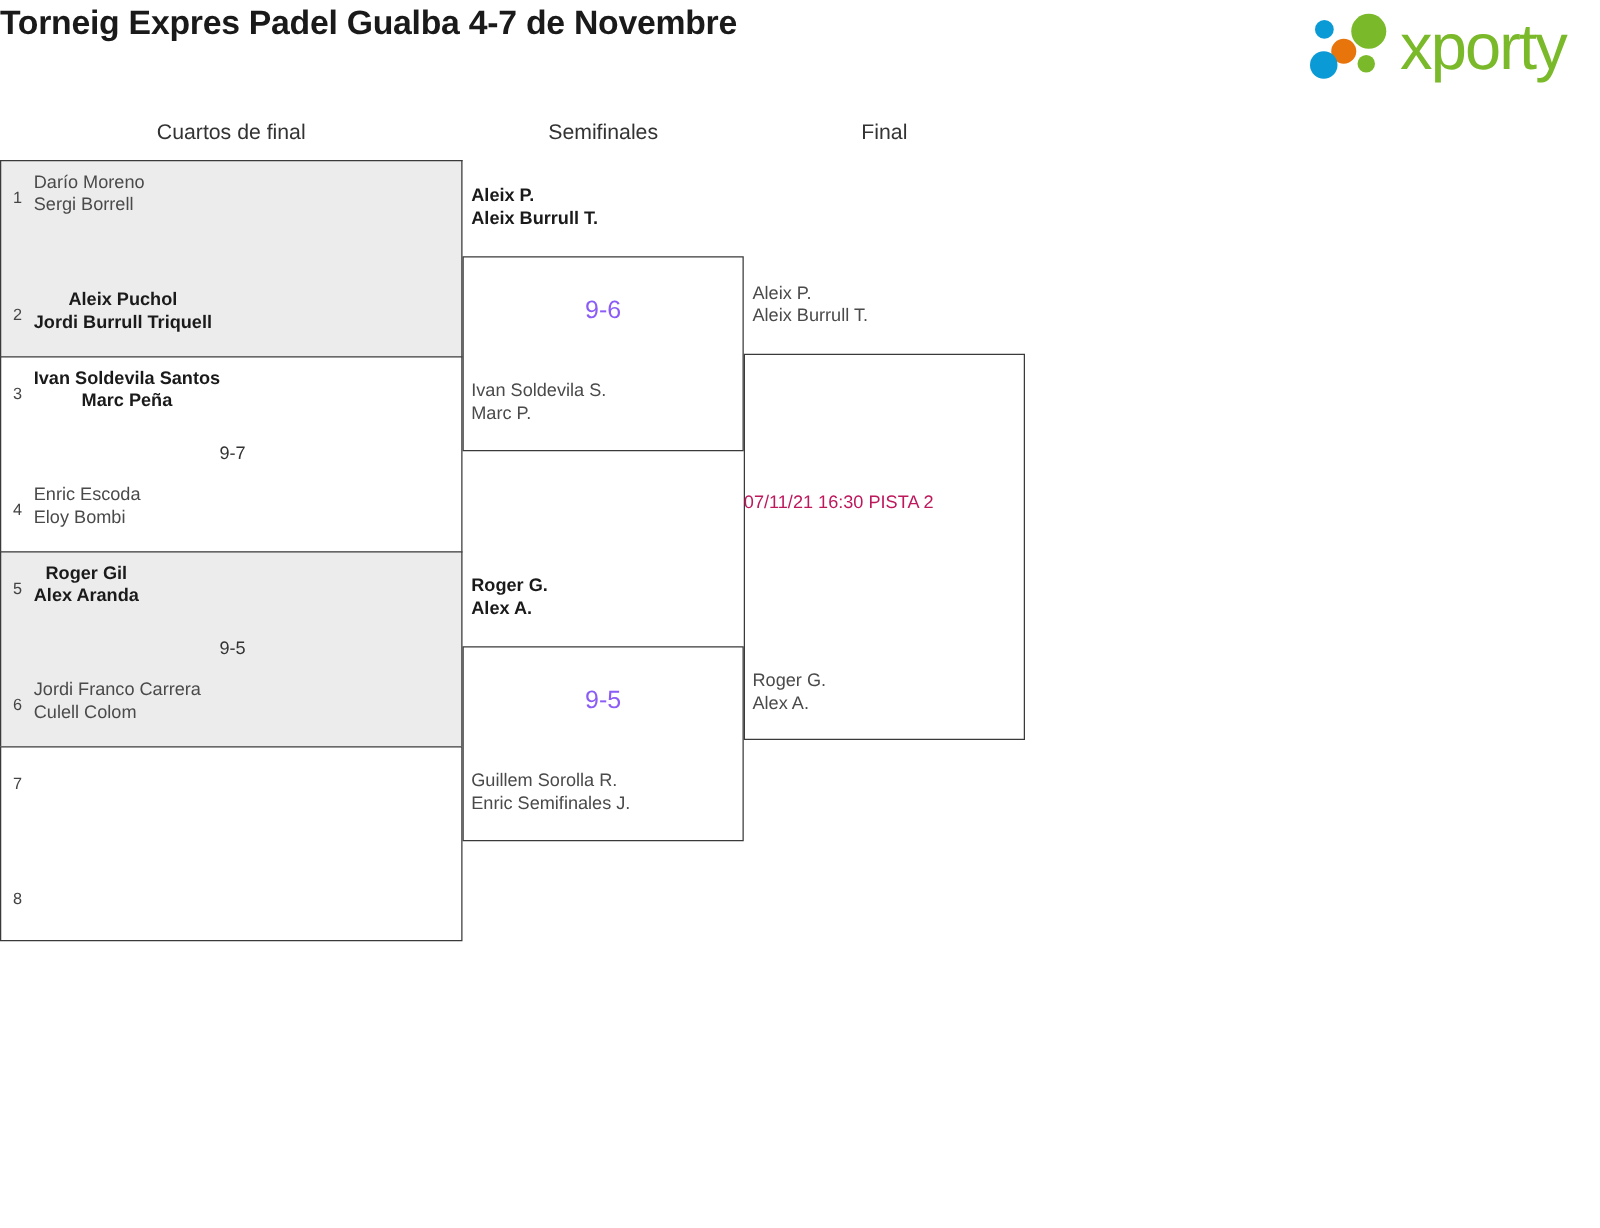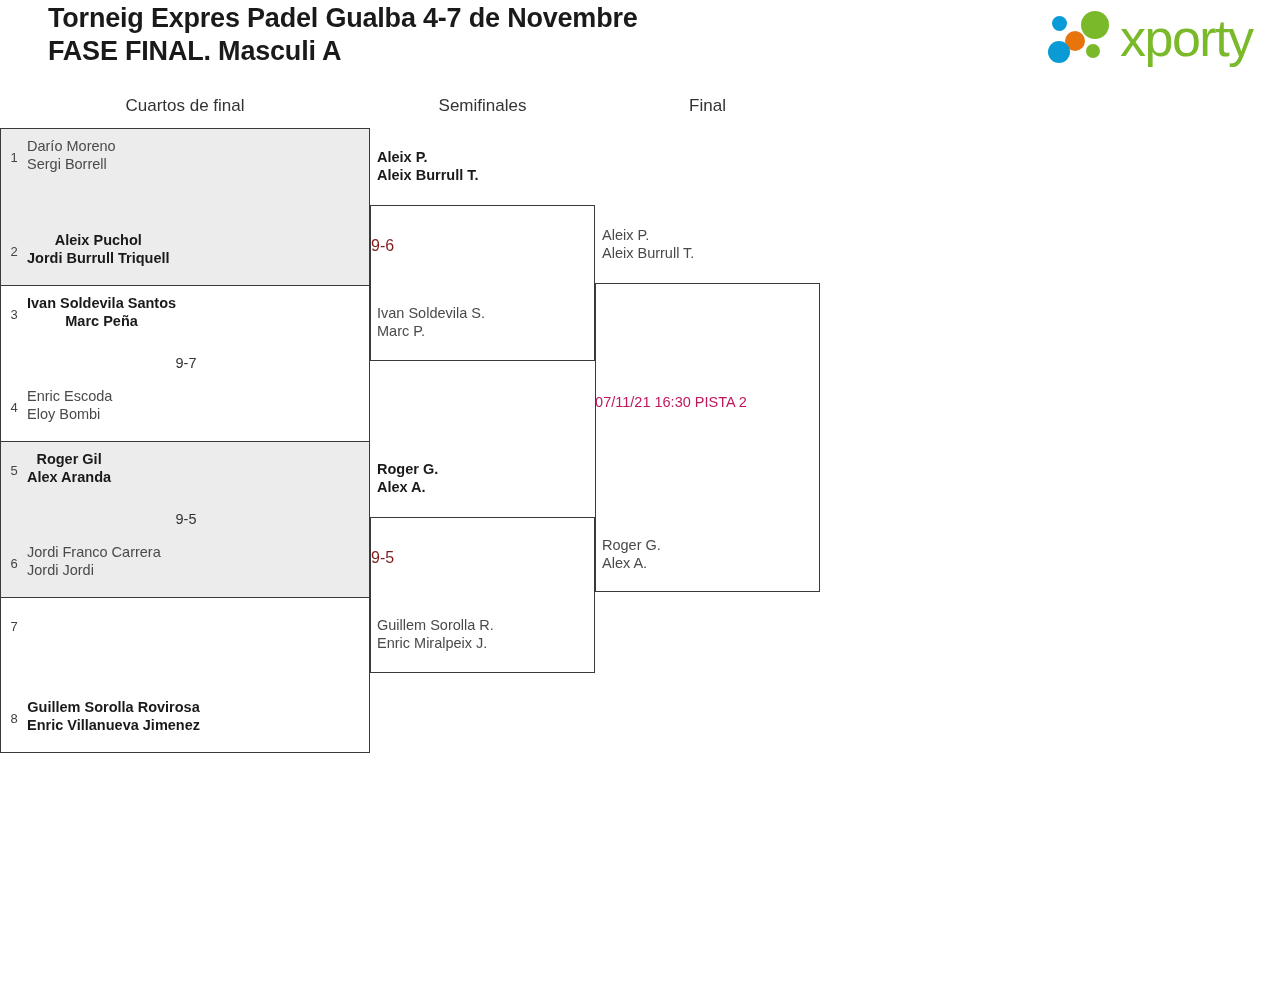--- a/index.html
+++ b/index.html
@@ -15,21 +15,21 @@
     overflow: hidden;
   }
 
   
   #header { position: absolute; left: 0; top: 0; width: 1280px; height: 90px; }
   #title-block {
     position: absolute; left: 0; top: 2px;
     font-size: 27px; font-weight: bold; color: #1a1a1a;
     line-height: 33px; letter-spacing: -0.2px;
   }
-  #title-line1, #title-line2 { white-space: nowrap; padding-left: 48px; }
+  #title-line1, #title-line2 { white-space: nowrap; }
 
   
   #logo { position: absolute; left: 1048px; top: 8px; width: 228px; height: 60px; }
   #logo-dots { position: absolute; left: 0; top: 2px; width: 72px; height: 56px; }
   .dot { position: absolute; border-radius: 50%; }
   #logo-word {
     position: absolute; left: 72px; top: 0px;
     font-size: 52px; font-weight: normal; letter-spacing: -1.5px;
     line-height: 60px;
   }
@@ -72,41 +72,40 @@
     text-align: center; font-size: 14.5px; color: #333333;
   }
 
   
   .link-box {
     position: absolute;
     border: 1px solid #3a3a3a;
     background: transparent;
   }
   .link-score {
-    position: absolute; width: 100%; 
-    font-size: 16px; color: #7f1d1d;
+    position: absolute; width: 100%; text-align: center;
+    font-size: 20px; color: #8b5cf6;
   }
 
   
   .slot-names { position: absolute; line-height: 18px; }
   .slot-names div { font-size: 14.5px; white-space: nowrap; }
 
   .final-info {
     position: absolute; text-align: center;
     font-size: 14.5px; color: #be185d; white-space: nowrap;
   }
 </style>
 </head>
 <body>
 
 <div id="header">
 
   <div id="title-block">
     <div id="title-line1">Torneig Expres Padel Gualba 4-7 de Novembre</div>
-    <div id="title-line2">FASE FINAL. Masculi A</div>
   </div>
 
   <div id="logo">
     <div id="logo-dots">
       <span class="dot" style="left:4px;  top:6px;  width:15px; height:15px; background:#0a9ad6;"></span>
       <span class="dot" style="left:33px; top:1px;  width:28px; height:28px; background:#7ab929;"></span>
       <span class="dot" style="left:17px; top:21px; width:20px; height:20px; background:#e8740c;"></span>
       <span class="dot" style="left:0px;  top:31px; width:22px; height:22px; background:#0a9ad6;"></span>
       <span class="dot" style="left:38px; top:34px; width:14px; height:14px; background:#7ab929;"></span>
     </div>
@@ -161,35 +160,31 @@
       <div class="names winner">
         <div>Roger Gil</div>
         <div>Alex Aranda</div>
       </div>
     </div>
     <div class="qf-score" style="top:69px;">9-5</div>
     <div class="qf-team bot">
       <span class="seed">6</span>
       <div class="names loser">
         <div>Jordi Franco Carrera</div>
-        <div>Jordi Jordi</div>
+        <div>Culell Colom</div>
       </div>
     </div>
   </div>
 
   <div class="qf-block last" style="top:597px; height:156px;">
     <div class="qf-team top">
       <span class="seed">7</span>
     </div>
     <div class="qf-team bot">
       <span class="seed">8</span>
-      <div class="names winner">
-        <div>Guillem Sorolla Rovirosa</div>
-        <div>Enric Villanueva Jimenez</div>
-      </div>
     </div>
   </div>
 
   <div class="link-box" style="left:370px; top:205px; width:225px; height:156px;">
     <div class="link-score" style="top:31px;">9-6</div>
   </div>
   <div class="slot-names" style="left:377px; top:148px;">
     <div style="font-weight:bold;color:#1a1a1a;">Aleix P.</div>
     <div style="font-weight:bold;color:#1a1a1a;">Aleix Burrull T.</div>
   </div>
@@ -200,21 +195,21 @@
 
   <div class="link-box" style="left:370px; top:517px; width:225px; height:156px;">
     <div class="link-score" style="top:31px;">9-5</div>
   </div>
   <div class="slot-names" style="left:377px; top:460px;">
     <div style="font-weight:bold;color:#1a1a1a;">Roger G.</div>
     <div style="font-weight:bold;color:#1a1a1a;">Alex A.</div>
   </div>
   <div class="slot-names" style="left:377px; top:616px;">
     <div style="color:#4a4a4a;">Guillem Sorolla R.</div>
-    <div style="color:#4a4a4a;">Enric Miralpeix J.</div>
+    <div style="color:#4a4a4a;">Enric Semifinales J.</div>
   </div>
 
   <div class="link-box" style="left:595px; top:283px; width:225px; height:309px;">
     <div class="final-info" style="top:110px; left:-80px; width:310px;">07/11/21 16:30 PISTA 2</div>
   </div>
   <div class="slot-names" style="left:602px; top:226px;">
     <div style="color:#4a4a4a;">Aleix P.</div>
     <div style="color:#4a4a4a;">Aleix Burrull T.</div>
   </div>
   <div class="slot-names" style="left:602px; top:536px;">

